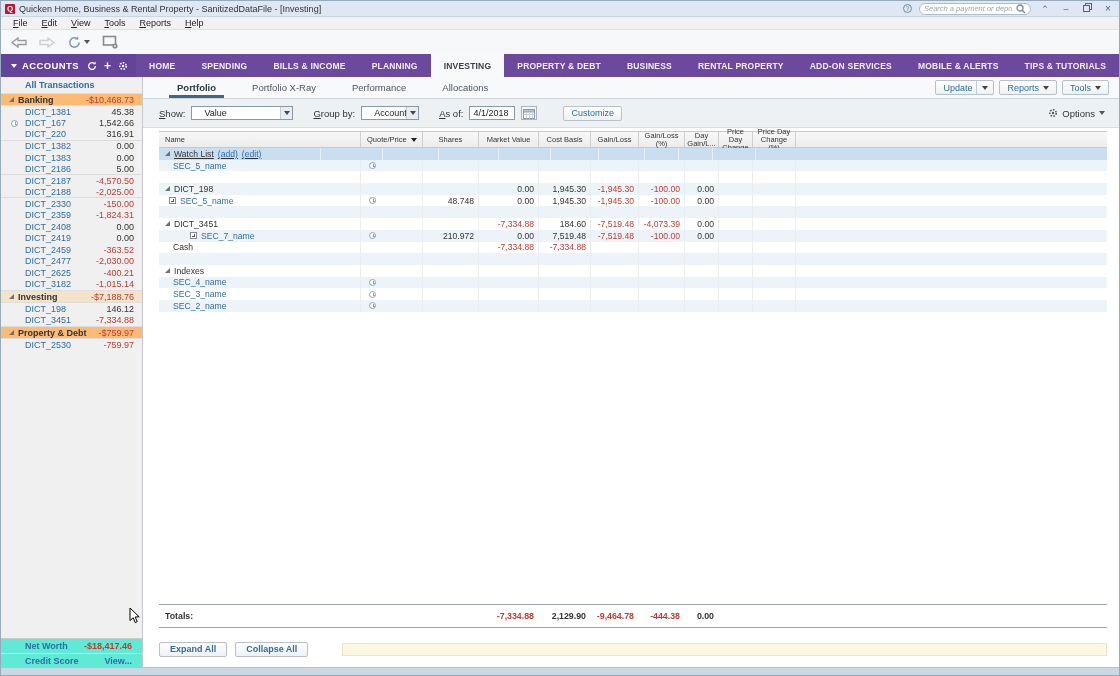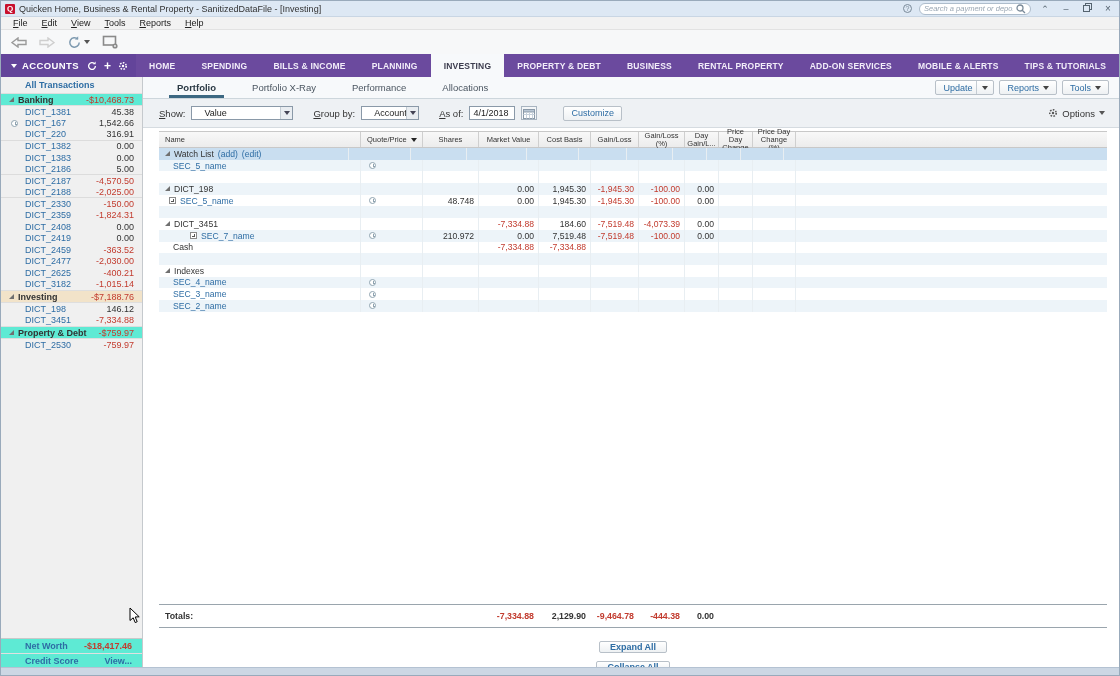--- a/index.html
+++ b/index.html
@@ -33,21 +33,21 @@
   .acct-head .hico { margin-left:auto; display:flex; gap:7px; align-items:center; }
   .acct-head .plus { color:#fff; font-size:12px; font-weight:bold; line-height:10px; }
   .tabs { flex:1; display:flex; align-items:stretch; }
   .tab { display:flex; align-items:center; padding:0 13px; color:#f2edf9; font-size:8.5px; font-weight:bold; letter-spacing:.2px; white-space:nowrap; }
   .tab.active { background:#f7f9fb; color:#3c3c4e; }
 
   
   .sidebar { position:absolute; top:76px; left:0; width:142px; bottom:8px; background:#f0f0f0; border-right:1px solid #c5c9cd; display:flex; flex-direction:column; overflow:hidden; }
   .all-trans { font-size:9px; font-weight:bold; color:#2e6da4; padding:3px 0 3px 24px; }
   .acct-list { flex:0 0 auto; }
-  .grow { display:flex; align-items:center; height:13px; padding:0 8px 0 8px; background:#5eead4; border-top:1px solid #dedede; border-bottom:1px solid #dedede; }
+  .grow { display:flex; align-items:center; height:13px; padding:0 8px 0 8px; background:#fdba74; border-top:1px solid #dedede; border-bottom:1px solid #dedede; }
   .grow.sel { background:#f2e3c9; }
   .grow .gname { font-size:9px; font-weight:bold; color:#333; margin-left:4px; }
   .grow .gval { margin-left:auto; font-size:9px; font-weight:normal; }
   .gtri { width:0; height:0; border-bottom:5px solid #707070; border-left:5px solid transparent; }
   .arow { position:relative; display:flex; align-items:center; height:11.5px; padding:0 8px 0 24px; }
   .arow.sep { border-bottom:1px solid #dcdcdc; }
   .arow .aname { font-size:9px; color:#2e6da4; }
   .arow .aval { margin-left:auto; font-size:9px; color:#333; }
   .neg { color:#c23b2e !important; }
   .clock { display:inline-block; width:7px; height:7px; border:1px solid #8fa3b0; border-radius:50%; position:relative; background:#fff; }
@@ -100,21 +100,21 @@
   .td .seclink { color:#2e6da4; }
   .td .gname { color:#333; margin-left:4px; }
   .td .wlink { color:#2e6da4; margin-left:4px; }
   .plusbox { display:inline-block; width:7px; height:7px; border:1px solid #8a8a8a; background:#fff; position:relative; margin:0 4px 0 6px; flex:none; }
   .plusbox::before { content:''; position:absolute; left:1px; right:1px; top:3px; height:1px; background:#555; }
   .plusbox::after { content:''; position:absolute; top:1px; bottom:1px; left:3px; width:1px; background:#555; }
   .tfill { flex:1; }
   .totals { display:flex; height:24px; align-items:center; border-top:1px solid #9aa5ad; border-bottom:1px solid #9aa5ad; }
   .totals .td { font-weight:bold; font-size:8.8px; border-right:1px solid transparent; }
 
-  .tfooter { display:flex; align-items:center; gap:8px; margin:13px 12px 0 16px; height:16px;flex-direction:column; }
+  .tfooter { display:flex; align-items:center; gap:8px; margin:13px 12px 0 16px; height:16px; }
   .fbtn { height:15px; padding:0 10px; display:inline-flex; align-items:center; background:linear-gradient(#ffffff,#eef1f3); border:1px solid #b8c0c8; border-radius:2px; font-size:9px; color:#2e6da4; font-weight:bold; }
   .ystrip { flex:1; height:13px; background:#fbf7e1; border:1px solid #ece5c4; margin-left:26px; }
   .below-footer { flex:0 0 10px; }
 
   .bottombar { position:absolute; left:0; right:0; bottom:0; height:8px; background:#ccd7e4; border-top:1px solid #b4c2d2; }
 
   .cursor { position:absolute; left:128px; top:606px; z-index:50; pointer-events:none; }
 </style>
 </head>
 <body>
@@ -403,21 +403,21 @@
           <div class="th" style="width: 34px; flex: 0 0 auto;">Day
 Gain/L...</div>
           <div class="th" style="width: 34px; flex: 0 0 auto;">Price Day
 Change</div>
           <div class="th" style="width: 43px; flex: 0 0 auto;">Price Day
 Change (%)</div>
           <div class="th" style="flex: 1 1 0%; border-right: none;"></div>
         </div>
       <div class="tbody">
           <div class="trow selected">
-            <div class="td left" style="width: 190px; flex: 0 0 auto;">
+            <div class="td left" style="width: 162px; flex: 0 0 auto; text-decoration: underline;">
               <span class="gtri" style="margin-left: 2px;"></span>
               <span class="gname">Watch List</span>
               <span class="wlink">(add)</span>
               <span class="wlink">(edit)</span>
             </div>
             <div class="td left" style="width: 62px; flex: 0 0 auto;"></div>
             <div class="td" style="width: 56px; flex: 0 0 auto;"></div>
             <div class="td" style="width: 60px; flex: 0 0 auto;"></div>
             <div class="td" style="width: 52px; flex: 0 0 auto;"></div>
             <div class="td" style="width: 48px; flex: 0 0 auto;"></div>

